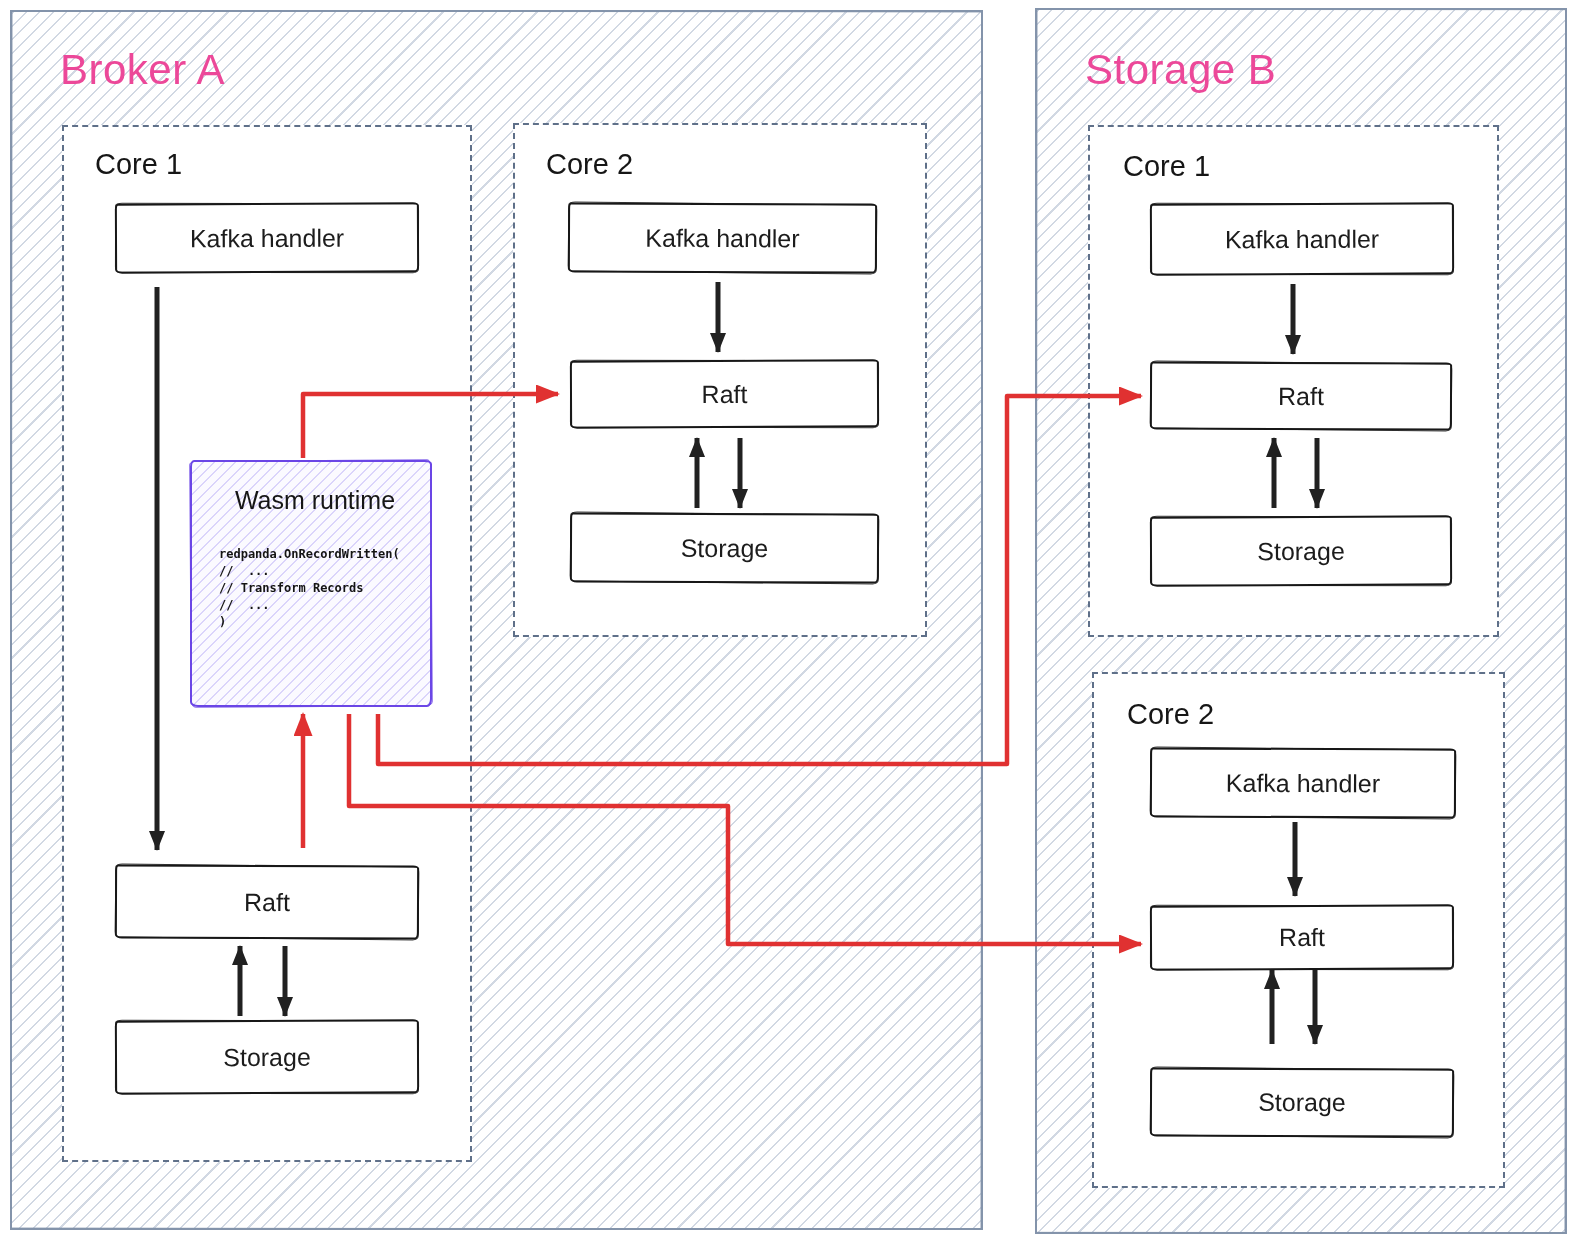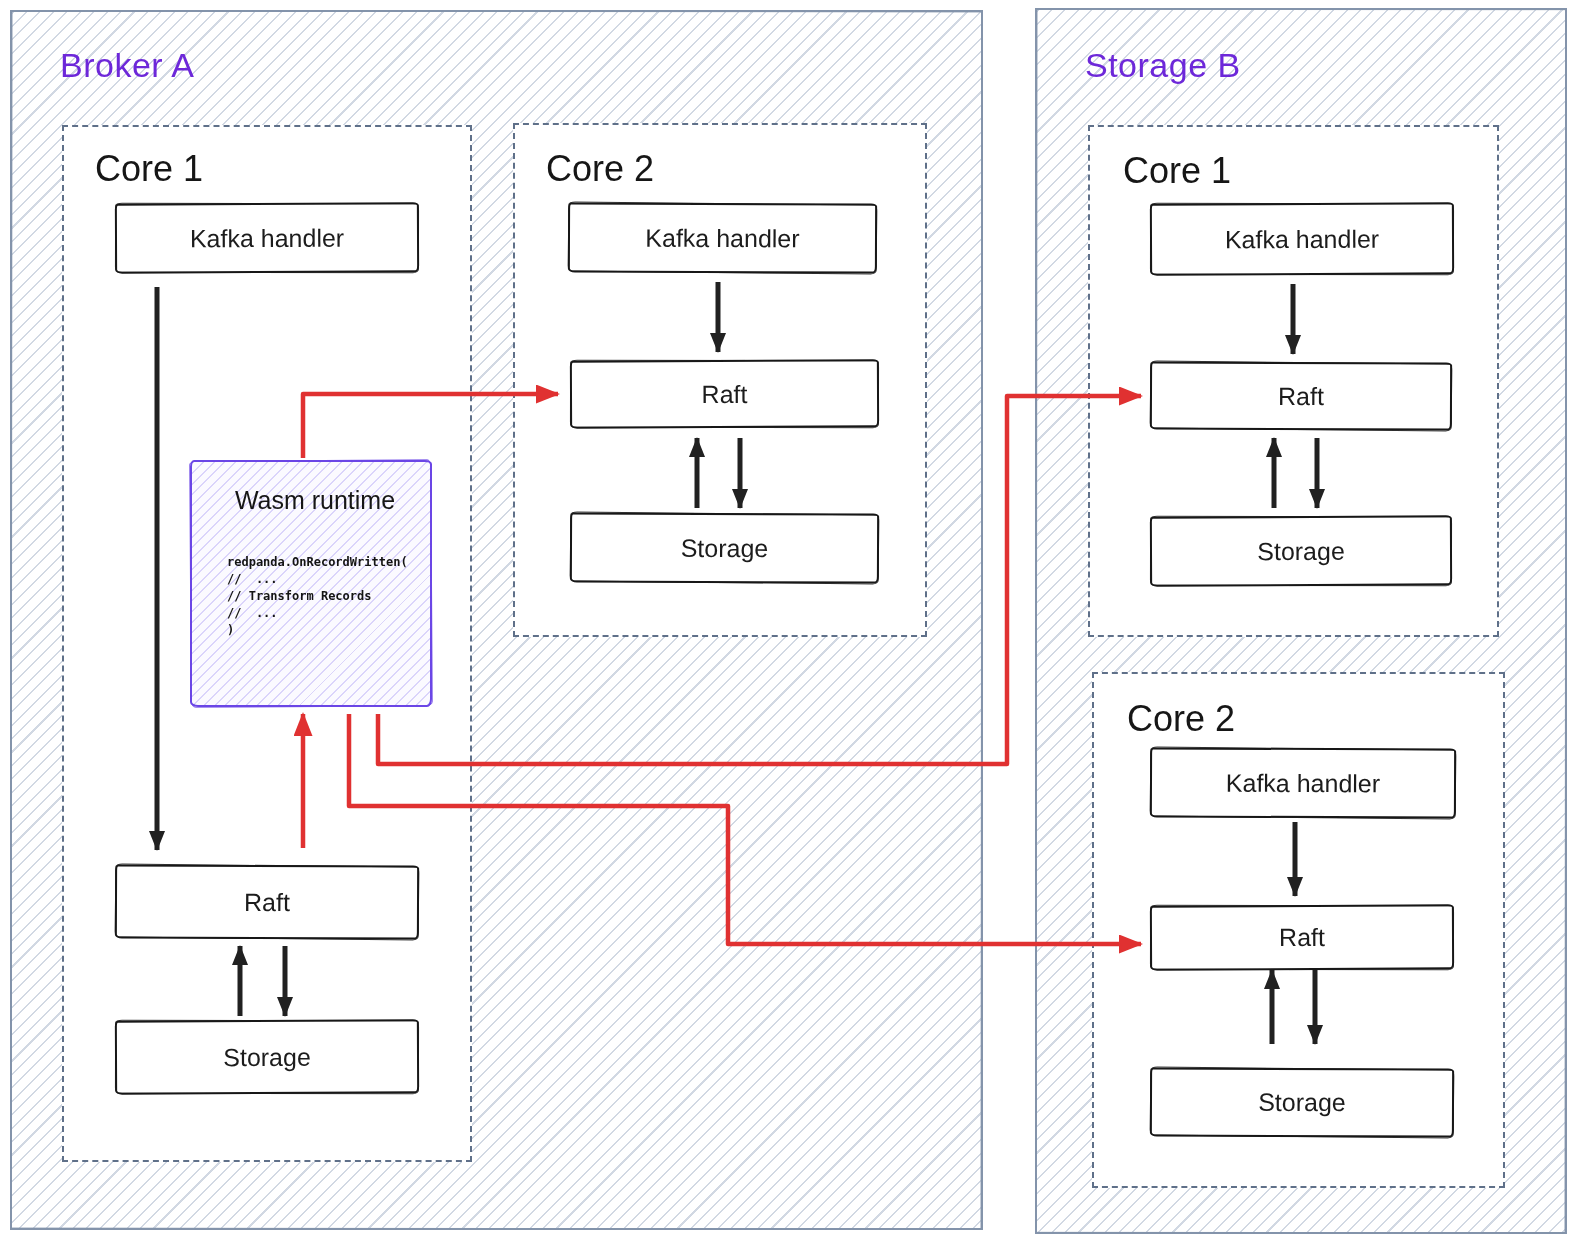--- a/index.html
+++ b/index.html
@@ -21,33 +21,33 @@
       transparent 1.5px, transparent 9.5px);
   }
   .broker::after{
     content:"";position:absolute;inset:-1px;
     border:1px solid rgba(132,148,171,.55);
     transform:rotate(.08deg);
     pointer-events:none;
   }
   .broker-title{
     position:absolute;
-    font-size:34px;
+    font-size:42px;
     letter-spacing:.5px;
-    color:#6d28d9;
+    color:#ec4899;
   }
   
   .core{
     position:absolute;
     border:2px dashed #5f7089;
     background:#ffffff;
   }
   .core-title{
     position:absolute;
-    font-size:36px;
+    font-size:29px;
     color:#161616;
   }
   
   .box{
     position:absolute;
     background:#ffffff;
     border:2.5px solid #181818;
     border-radius:3px 6px 4px 7px / 6px 3px 7px 4px;
     display:flex;align-items:center;justify-content:center;
     font-size:25px;
@@ -79,21 +79,21 @@
     transform:rotate(-.4deg);
     pointer-events:none;
   }
   .wasm-title{
     position:absolute;left:8px;right:0;top:24px;
     text-align:center;
     font-size:25px;
     color:#161616;
   }
   .wasm-code{
-    position:absolute;left:27px;top:84px;margin:8px;
+    position:absolute;left:27px;top:84px;margin:0;
     font-family:"DejaVu Sans Mono", monospace;
     font-weight:bold;
     font-size:12px;
     line-height:17px;
     white-space:pre;
     color:#141414;
   }
   
   #arrows{
     position:absolute;inset:0;

